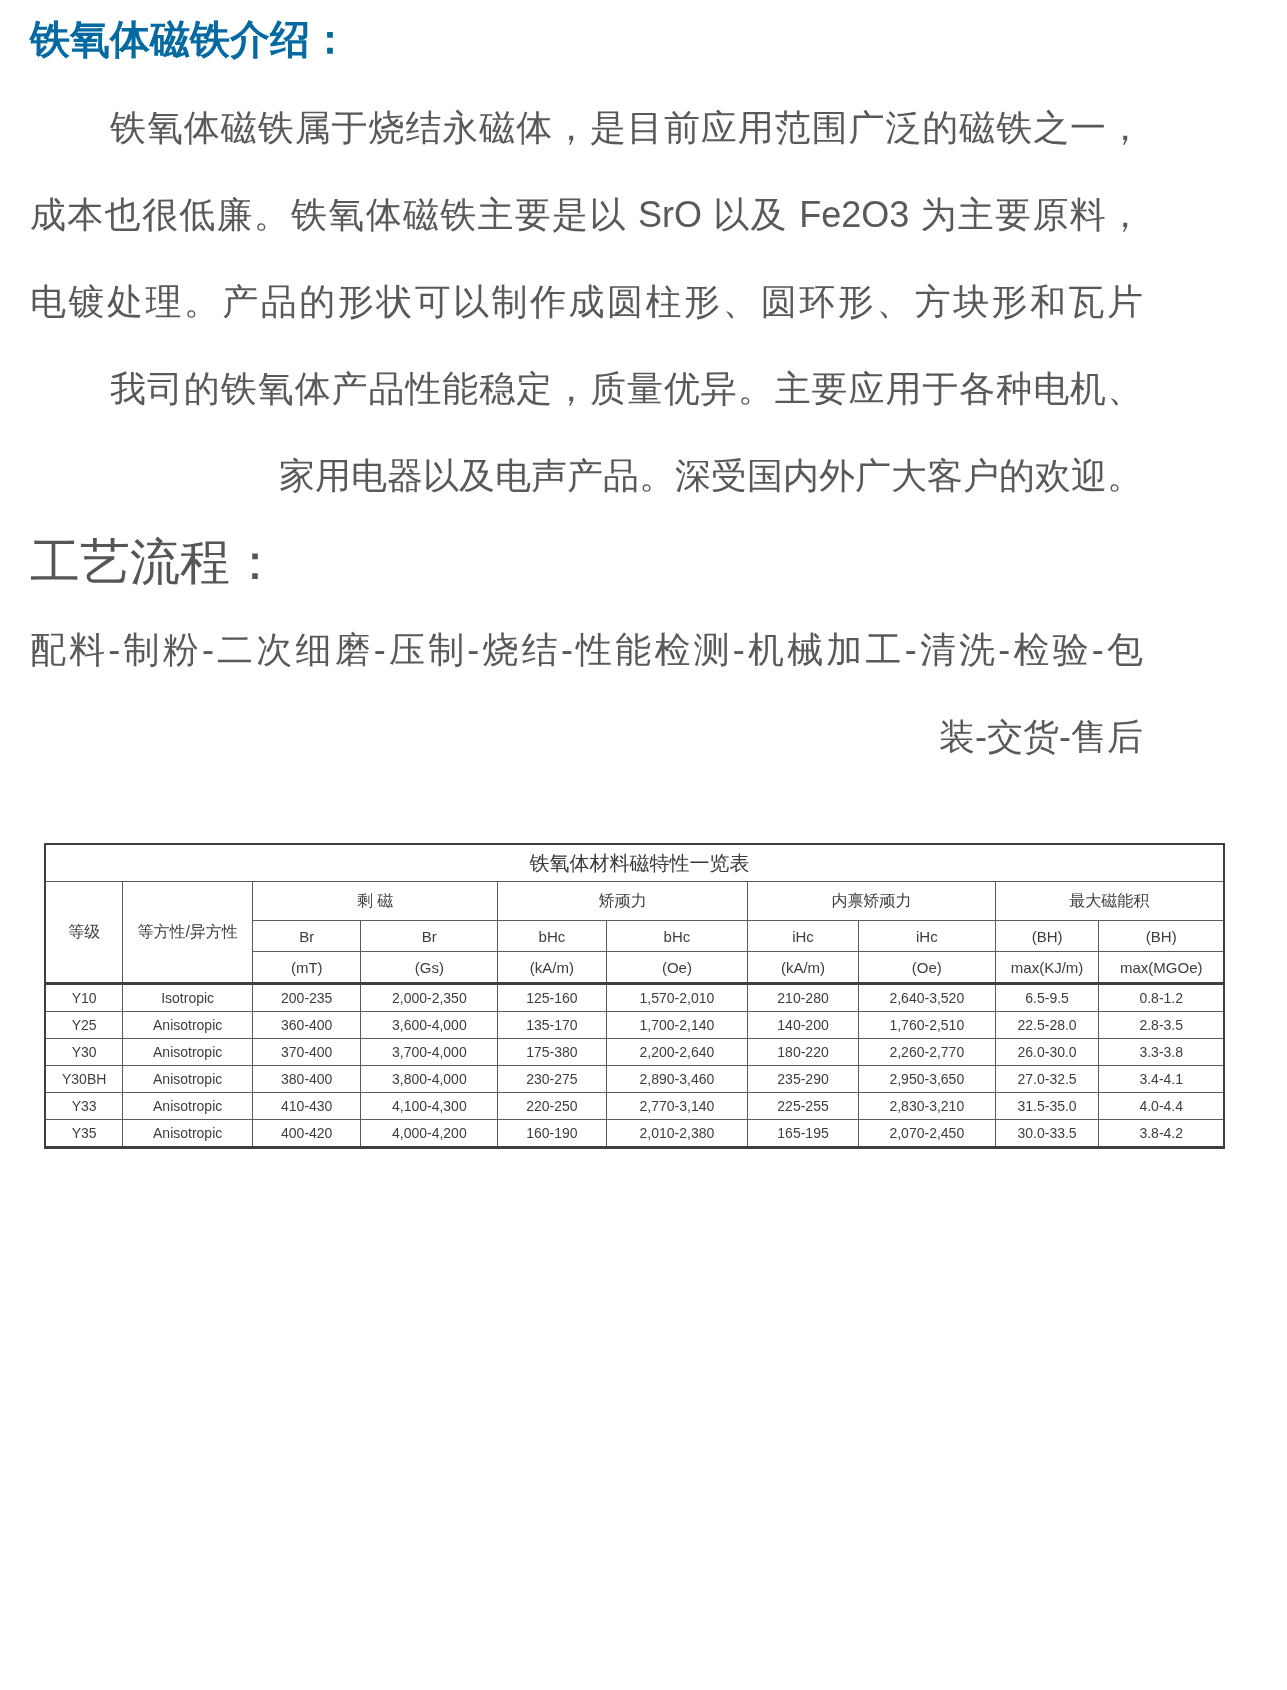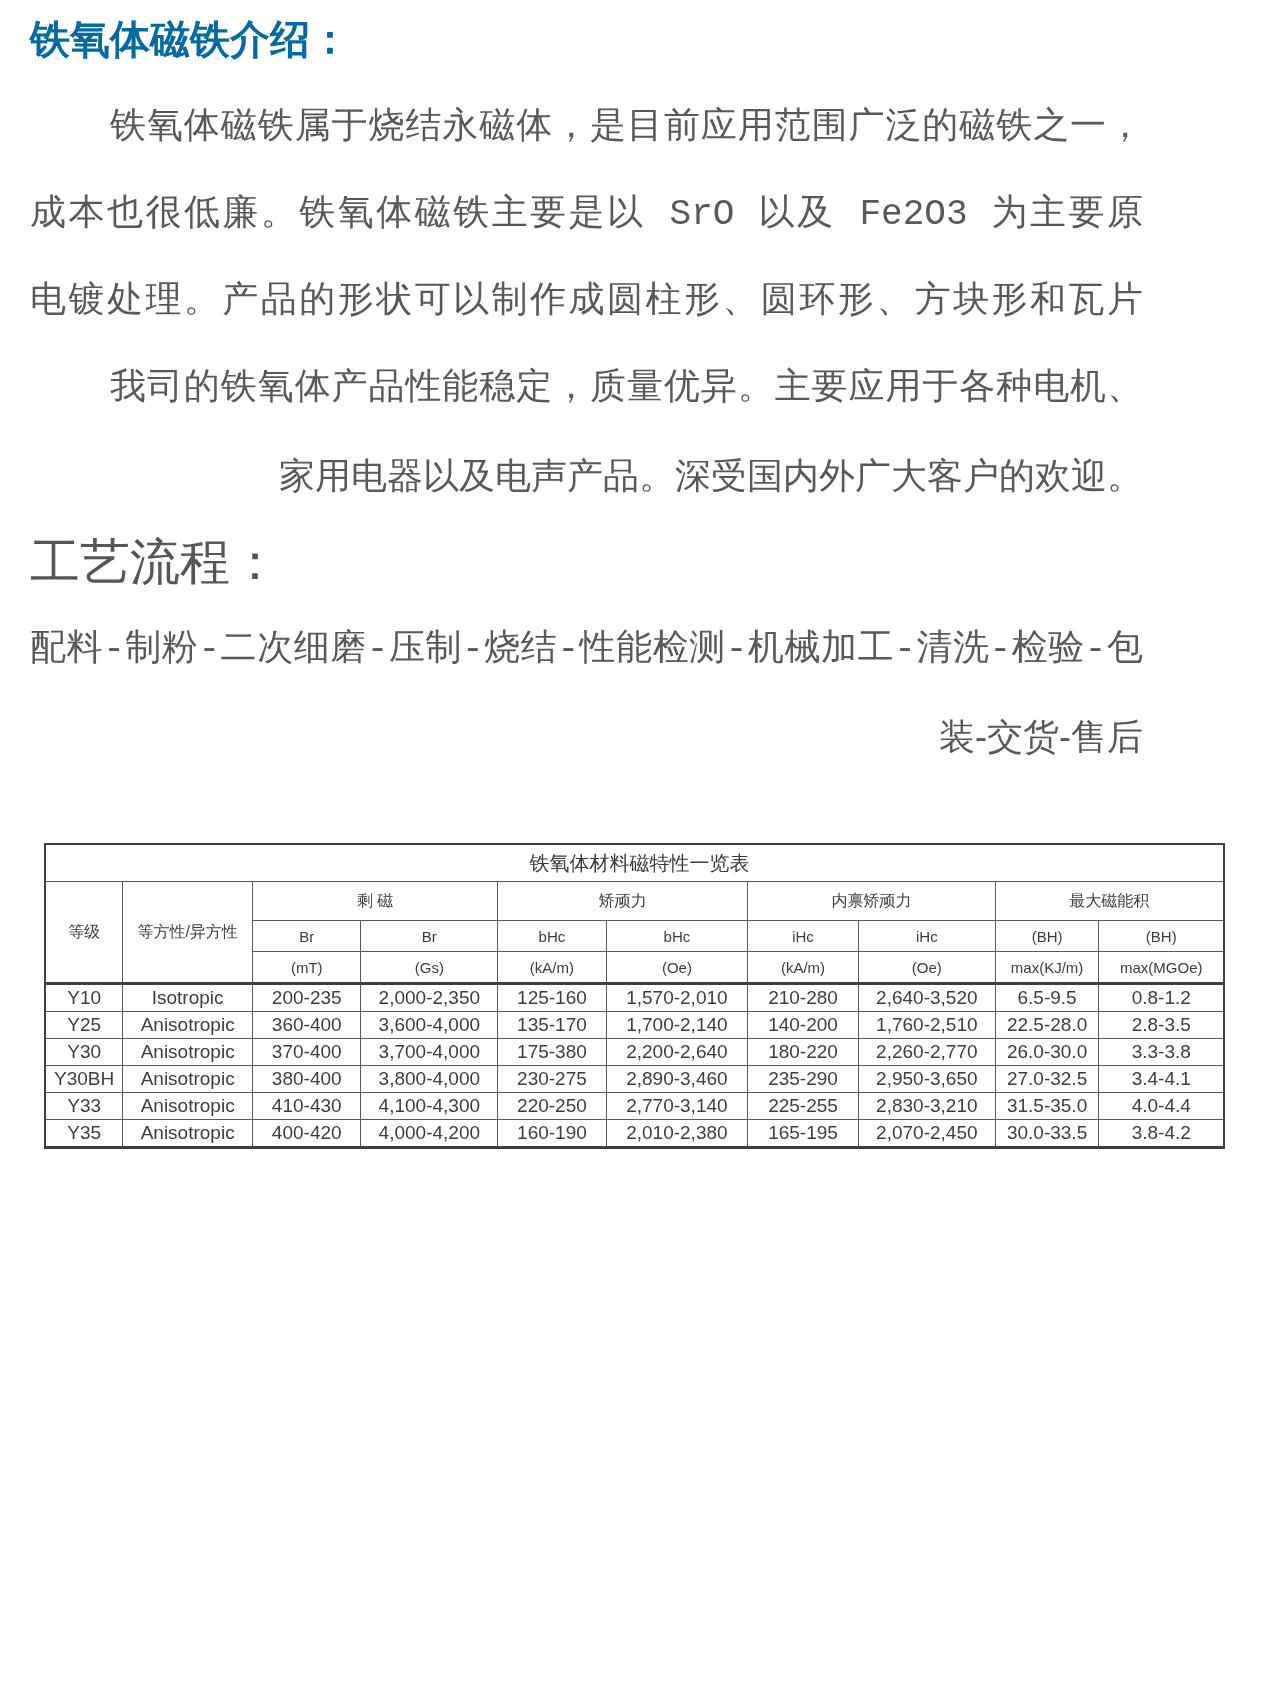--- a/index.html
+++ b/index.html
@@ -25,21 +25,20 @@
   .para.first{margin-top:20px;}
   .line{
     height:87px;line-height:87px;
     font-size:36px;
     overflow:hidden;
     text-align:right;
   }
   .jline{
     text-align:justify;
     text-align-last:justify;
-    font-family:Liberation Mono, monospace;
   }
   .indent{text-indent:80px;}
   
   .spec-table{
     border-collapse:collapse;
     table-layout:fixed;
     margin:63px 0 0 44px;
     width:1181px;
     color:#3d3d3d;
     border:2px solid #3f3f3f;
@@ -51,21 +50,21 @@
     vertical-align:middle;
     padding:0 2px;
     overflow:hidden;
     white-space:nowrap;
   }
   .title-row td{font-size:20px;height:36px;font-weight:400;color:#3a3a3a;padding-left:12px;}
   .group-row td{font-size:16px;height:38px;}
   .name-row td{font-size:15px;height:30px;margin-top:26px;}
   .unit-row td{font-size:15px;height:30px;border-bottom:3px solid #3f3f3f;}
   .merge-cell{border-bottom:3px solid #3f3f3f !important;}
-  .spec-table tbody td{font-size:19px;height:26px;}
+  .spec-table tbody td{font-size:14px;height:26px;}
 </style>
 </head>
 <body>
 
 <div class="page">
 
   <div class="text-col">
 
     <div class="h1">铁氧体磁铁介绍：</div>
 

